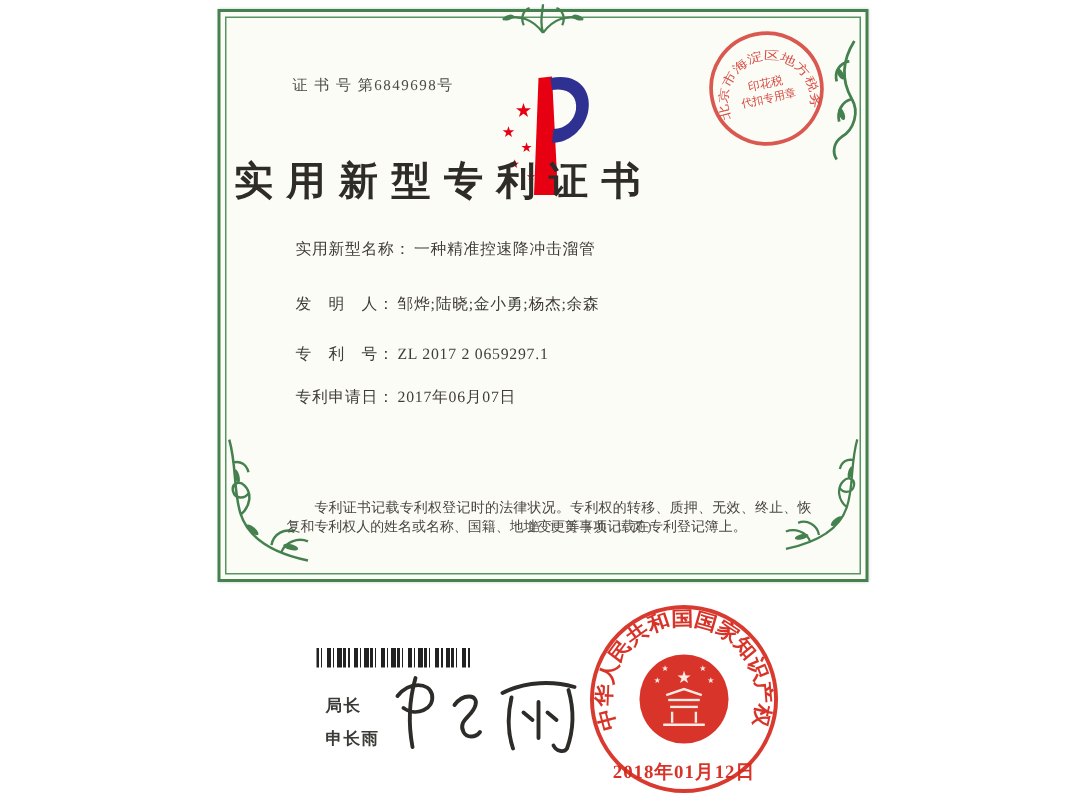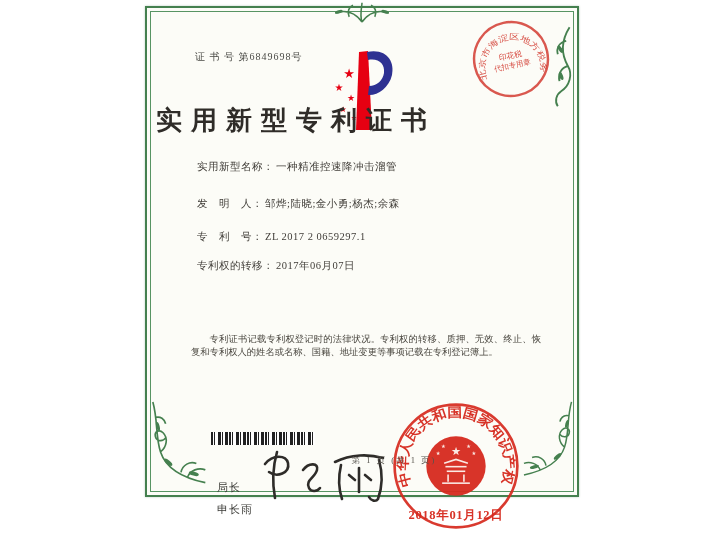--- a/index.html
+++ b/index.html
@@ -2,21 +2,21 @@
 <html><head>
 <meta charset="utf-8">
 <style>
   html,body{margin:0;padding:0;}
   body{
     width:720px;height:540px;position:relative;background:#ffffff;
     font-family:"Liberation Serif","DejaVu Serif",serif;
     -webkit-font-smoothing:antialiased;
   }
   .page{
-    position:absolute;left:145px;top:6px;width:434px;height:491px;
+    position:absolute;left:145px;top:6px;width:434px;height:382px;
     background:#fcfcf7;border:2px solid #45804f;box-sizing:border-box;
     box-shadow:0 0 2px rgba(60,110,75,.35);
   }
   .frame{
     position:absolute;inset:3px;border:1px solid #579463;pointer-events:none;
   }
   .ornament{position:absolute;pointer-events:none;}
   .cert-no{
     position:absolute;left:48px;top:42px;font-size:10px;color:#4a4a46;
     letter-spacing:1px;white-space:nowrap;
@@ -39,21 +39,21 @@
   }
   .body-text p{margin:0;text-indent:2em;}
   .barcode{
     position:absolute;left:64px;top:424px;width:104px;height:13px;
     background-image:repeating-linear-gradient(90deg,
       #222 0 2px,#fff 2px 3px,#222 3px 4px,#fff 4px 7px,
       #222 7px 10px,#fff 10px 11px,#222 11px 12px,#fff 12px 14px,
       #222 14px 17px,#fff 17px 18px);
   }
   .director{
-    position:absolute;left:70px;top:468px;font-size:11px;font-weight:normal;
+    position:absolute;left:70px;top:452px;font-size:11px;font-weight:bold;
     color:#3a3a36;line-height:22px;letter-spacing:1px;
   }
   .signature{position:absolute;left:112px;top:434px;}
   .seal{position:absolute;left:243px;top:392px;}
   .footer{
     position:absolute;left:0;bottom:28px;width:100%;text-align:center;
     font-size:8.5px;color:#56534d;letter-spacing:2px;margin-left:32px;
   }
 </style>
 </head>
@@ -118,21 +118,21 @@
   <div class="field-row" style="top:189px">
     <span class="f-label">发　明　人：</span><span class="f-value">邹烨;陆晓;金小勇;杨杰;余森</span>
   </div>
   <div class="field-row" style="top:152px">
     <span class="f-label">实用新型名称：</span><span class="f-value">一种精准控速降冲击溜管</span>
   </div>
   <div class="field-row" style="top:222px">
     <span class="f-label">专　利　号：</span><span class="f-value">ZL 2017 2 0659297.1</span>
   </div>
   <div class="field-row" style="top:251px">
-    <span class="f-label">专利权的转移：</span><span class="f-value">2017年06月07日</span>
+    <span class="f-label">专利申请日：</span><span class="f-value">2017年06月07日</span>
   </div>
 
   <div class="body-text">
     <p>专利证书记载专利权登记时的法律状况。专利权的转移、质押、无效、终止、恢复和专利权人的姓名或名称、国籍、地址变更等事项记载在专利登记簿上。</p>
   </div>
 
   <div class="barcode"></div>
 
   <div class="director">
     <div>局长</div>

